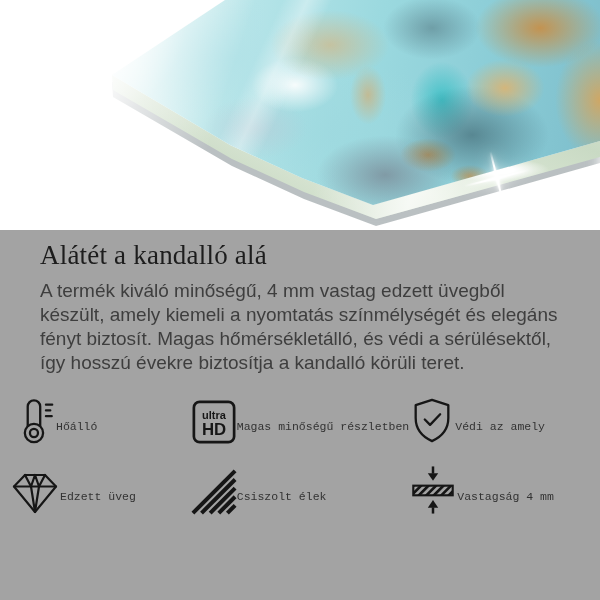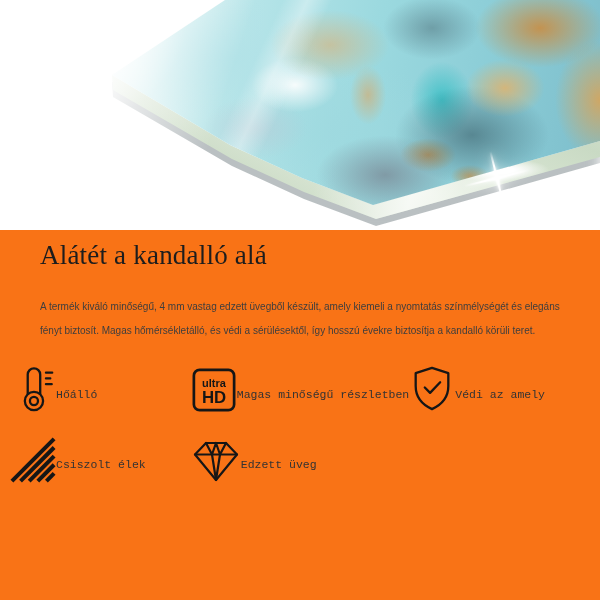--- a/index.html
+++ b/index.html
@@ -1,19 +1,19 @@
 <!DOCTYPE html>
 <html lang="hu"><head>
 <meta charset="utf-8">
 <style>
   * { margin:0; padding:0; box-sizing:border-box; }
   html,body { width:600px; height:600px; background:#ffffff; overflow:hidden;
               font-family:"Liberation Sans","DejaVu Sans",sans-serif; }
 
-  .page { position:relative; width:600px; height:600px; background:#f97316; }
+  .page { position:relative; width:600px; height:600px; background:#a3a3a3; }
 
   
   .hero { position:relative; width:600px; height:230px; background:#fff; overflow:hidden; }
 
   .hero > div, .hero > svg { position:absolute; }
 
   .panel-shadow {
     left:0; top:0; width:600px; height:230px;
     clip-path: polygon(112px 75px,230px 145px,302px 178px,373px 205px,600px 141px,
                        600px 156px,376px 219px,304px 192px,232px 159px,113px 90px);
@@ -73,23 +73,23 @@
 
   
   h1.title {
     margin:8px 40px 0;
     font-family:"Liberation Serif","DejaVu Serif",serif;
     font-weight:400;
     font-size:27px; line-height:34px;
     color:#1d1d1d; letter-spacing:0.2px;
   }
   p.desc {
-    margin:23px 40px 0;
+    margin:7px 40px 0;
     max-width:548px;
-    font-size:10px; line-height:24px;
+    font-size:19px; line-height:24px;
     color:#3e3e3e;
   }
 
   
   .features {
     margin-top:20px; padding:0 10px;
     display:grid; grid-template-columns:repeat(3,1fr); row-gap:20px;
   }
   .feature { display:flex; align-items:center; }
   .icon-box { height:50px; display:flex; align-items:flex-end; justify-content:center; }
@@ -151,40 +151,57 @@
         <svg width="46" height="48" viewBox="0 0 46 50" class="icon-stroke">
           <path d="M23 3 L40 8.5 V22 C40 33.5 33 41.5 23 46 C13 41.5 6 33.5 6 22 V8.5 Z"></path>
           <path d="M15.5 23.5 L21 29 L31.5 18"></path>
         </svg>
       </div>
       <span class="label">Védi az amely</span>
     </div>
 
     <div class="feature">
       <div class="icon-box">
+        <svg width="50" height="44" viewBox="0 0 50 44" class="icon-stroke" style="stroke-width:2.2">
+          <path d="M15 4 H35 L46 15.5 L25 41 L4 15.5 Z"></path>
+          <path d="M4 15.5 H46"></path>
+          <path d="M15 4 L21 15.5 L25 4 L29 15.5 L35 4"></path>
+          <path d="M21 15.5 L25 41 L29 15.5"></path>
+        </svg>
+      </div>
+      <span class="label">Edzett üveg</span>
+    </div>
+
+    <div class="feature">
+      <div class="icon-box">
         <svg width="46" height="46" viewBox="0 0 48 48">
           <g stroke="#161616" stroke-width="4.2" fill="none">
             <line x1="2" y1="46" x2="46" y2="2"></line>
             <line x1="11" y1="46" x2="46" y2="11"></line>
             <line x1="20" y1="46" x2="46" y2="20"></line>
             <line x1="29" y1="46" x2="46" y2="29"></line>
             <line x1="38" y1="46" x2="46" y2="38"></line>
           </g>
         </svg>
       </div>
       <span class="label">Csiszolt élek</span>
     </div>
 
     <div class="feature">
       <div class="icon-box">
-        <svg width="50" height="44" viewBox="0 0 50 44" class="icon-stroke" style="stroke-width:2.2">
-          <path d="M15 4 H35 L46 15.5 L25 41 L4 15.5 Z"></path>
-          <path d="M4 15.5 H46"></path>
-          <path d="M15 4 L21 15.5 L25 4 L29 15.5 L35 4"></path>
-          <path d="M21 15.5 L25 41 L29 15.5"></path>
-        </svg>
-      </div>
-      <span class="label">Edzett üveg</span>
-    </div>
-
+        <svg width="48" height="50" viewBox="0 0 48 52">
+          <defs>
+            <pattern id="hatch4" width="5.5" height="5.5" patternUnits="userSpaceOnUse" patternTransform="rotate(45)">
+              <rect width="2.8" height="5.5" fill="#161616"></rect>
+            </pattern>
+          </defs>
+          <rect x="3.5" y="21.5" width="41" height="10" fill="url(#hatch4)" stroke="#161616" stroke-width="2.2"></rect>
+          <line x1="24" y1="1.5" x2="24" y2="9" stroke="#161616" stroke-width="2.6"></line>
+          <path d="M18.6 8.5 L29.4 8.5 L24 16.5 Z" class="icon-fill"></path>
+          <line x1="24" y1="50.5" x2="24" y2="44" stroke="#161616" stroke-width="2.6"></line>
+          <path d="M18.6 44.5 L29.4 44.5 L24 36.5 Z" class="icon-fill"></path>
+        </svg>
+      </div>
+      <span class="label">Vastagság 4 mm</span>
+    </div>
 
   </section>
 </main>
 
 </body></html>

